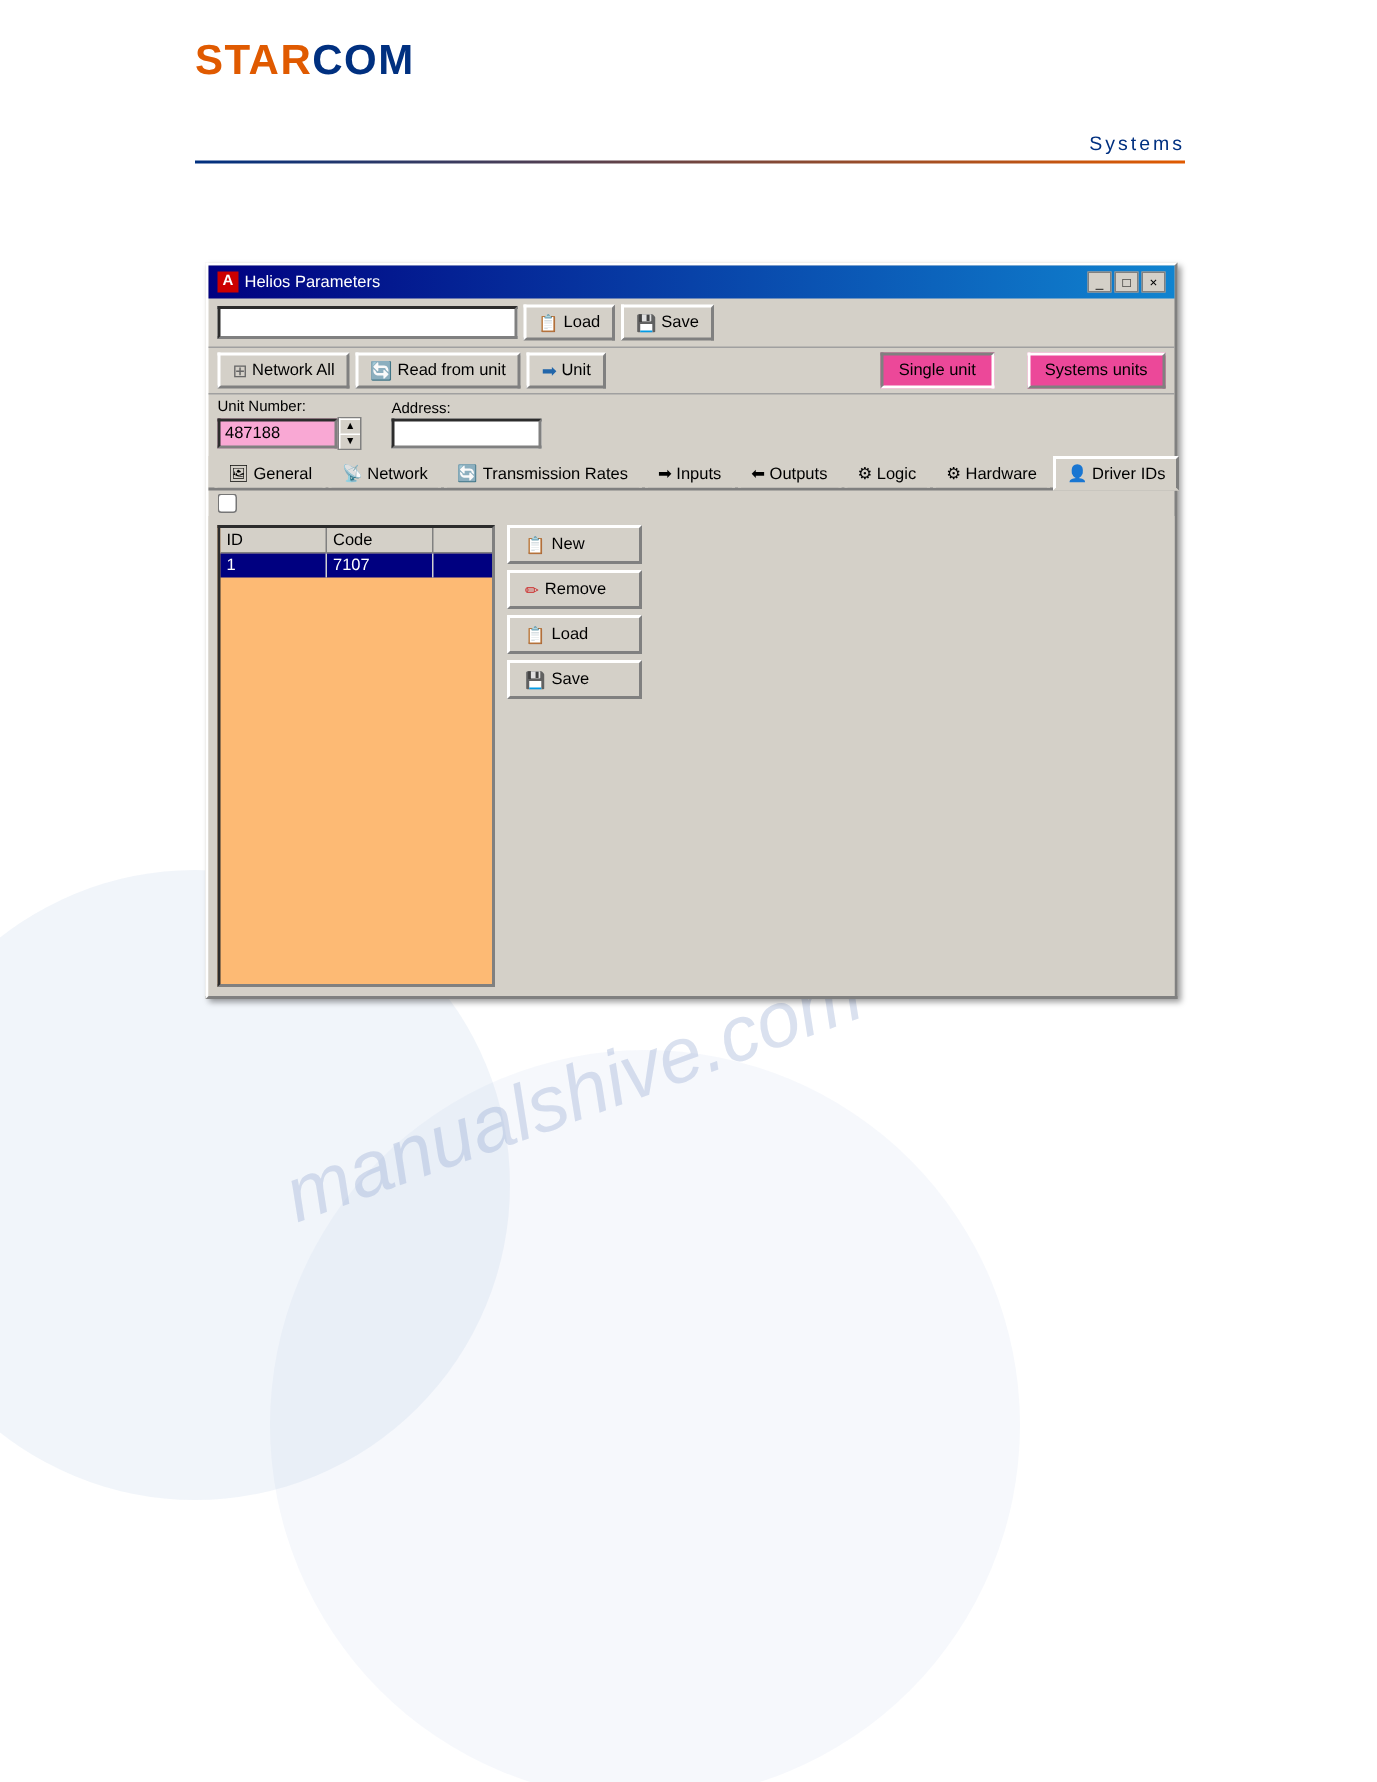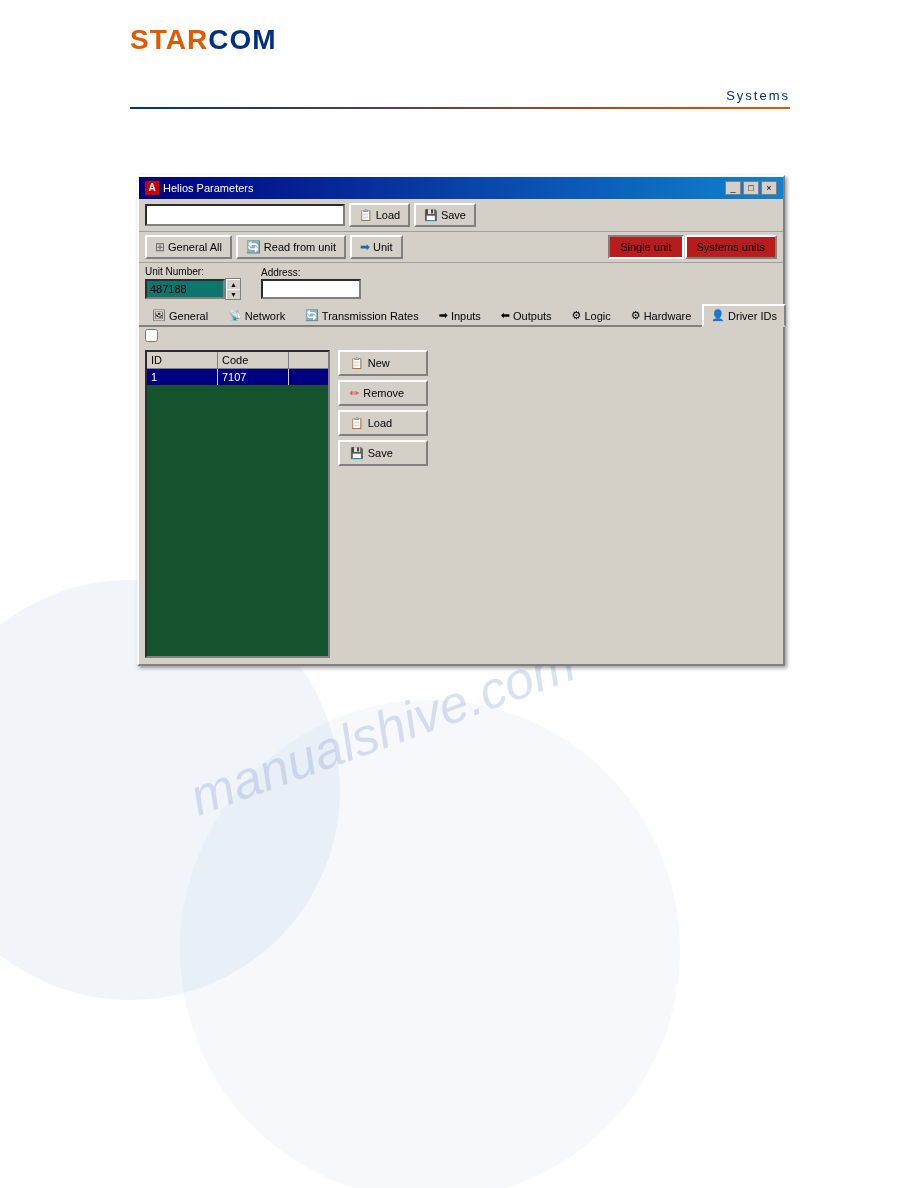--- a/index.html
+++ b/index.html
@@ -171,29 +171,30 @@
       padding: 3px 6px;
       gap: 4px;
       border-bottom: 1px solid #a0a0a0;
     }
     .unit-mode-group {
       margin-left: auto;
       display: flex;
       gap: 1px;
     }
     .mode-btn {
-      background: #b91c1c;
+      background: #ec4899;
       border-top: 2px solid #ffffff;
       border-left: 2px solid #ffffff;
       border-right: 2px solid #808080;
       border-bottom: 2px solid #808080;
       padding: 2px 10px;
       cursor: pointer;
       font-size: 11px;
       height: 24px;
+      margin-left: 21px;
     }
     .mode-btn.active {
       border-top: 2px solid #808080;
       border-left: 2px solid #808080;
       border-right: 2px solid #ffffff;
       border-bottom: 2px solid #ffffff;
     }
 
     
     .unit-row {
@@ -205,21 +206,21 @@
     .unit-field-group { display: flex; flex-direction: column; }
     .field-label { font-size: 10px; color: #000; margin-bottom: 1px; }
     .unit-input-wrap {
       display: flex;
       align-items: center;
     }
     .unit-input {
       width: 80px;
       height: 20px;
       border: 2px inset #808080;
-      background: #0f766e;
+      background: #f9a8d4;
       padding: 1px 3px;
       font-size: 11px;
     }
     .spin-btn {
       display: flex;
       flex-direction: column;
       border: 1px solid #808080;
     }
     .spin-up, .spin-down {
       width: 14px;
@@ -285,21 +286,21 @@
     
     .checkbox-row {
       padding: 2px 6px;
       display: flex;
       align-items: center;
     }
 
     
     .table-container {
       width: 185px;
-      background: #14532d;
+      background: #fdba74;
       border: 2px inset #808080;
       min-height: 290px;
     }
     .table-header {
       display: flex;
       background: #d4d0c8;
       border-bottom: 1px solid #808080;
     }
     .th {
       padding: 2px 4px;
@@ -392,21 +393,21 @@
     </button>
     <button class="win-button">
       <span>💾</span>
       <span>Save</span>
     </button>
   </div>
 
   <div class="action-row">
     <button class="win-button">
       <span class="ico-select">⊞</span>
-      <span>General All</span>
+      <span>Network All</span>
     </button>
     <button class="win-button">
       <span class="ico-read">🔄</span>
       <span>Read from unit</span>
     </button>
     <button class="win-button">
       <span class="ico-send">➡</span>
       <span>Unit</span>
     </button>
     <div class="unit-mode-group">

